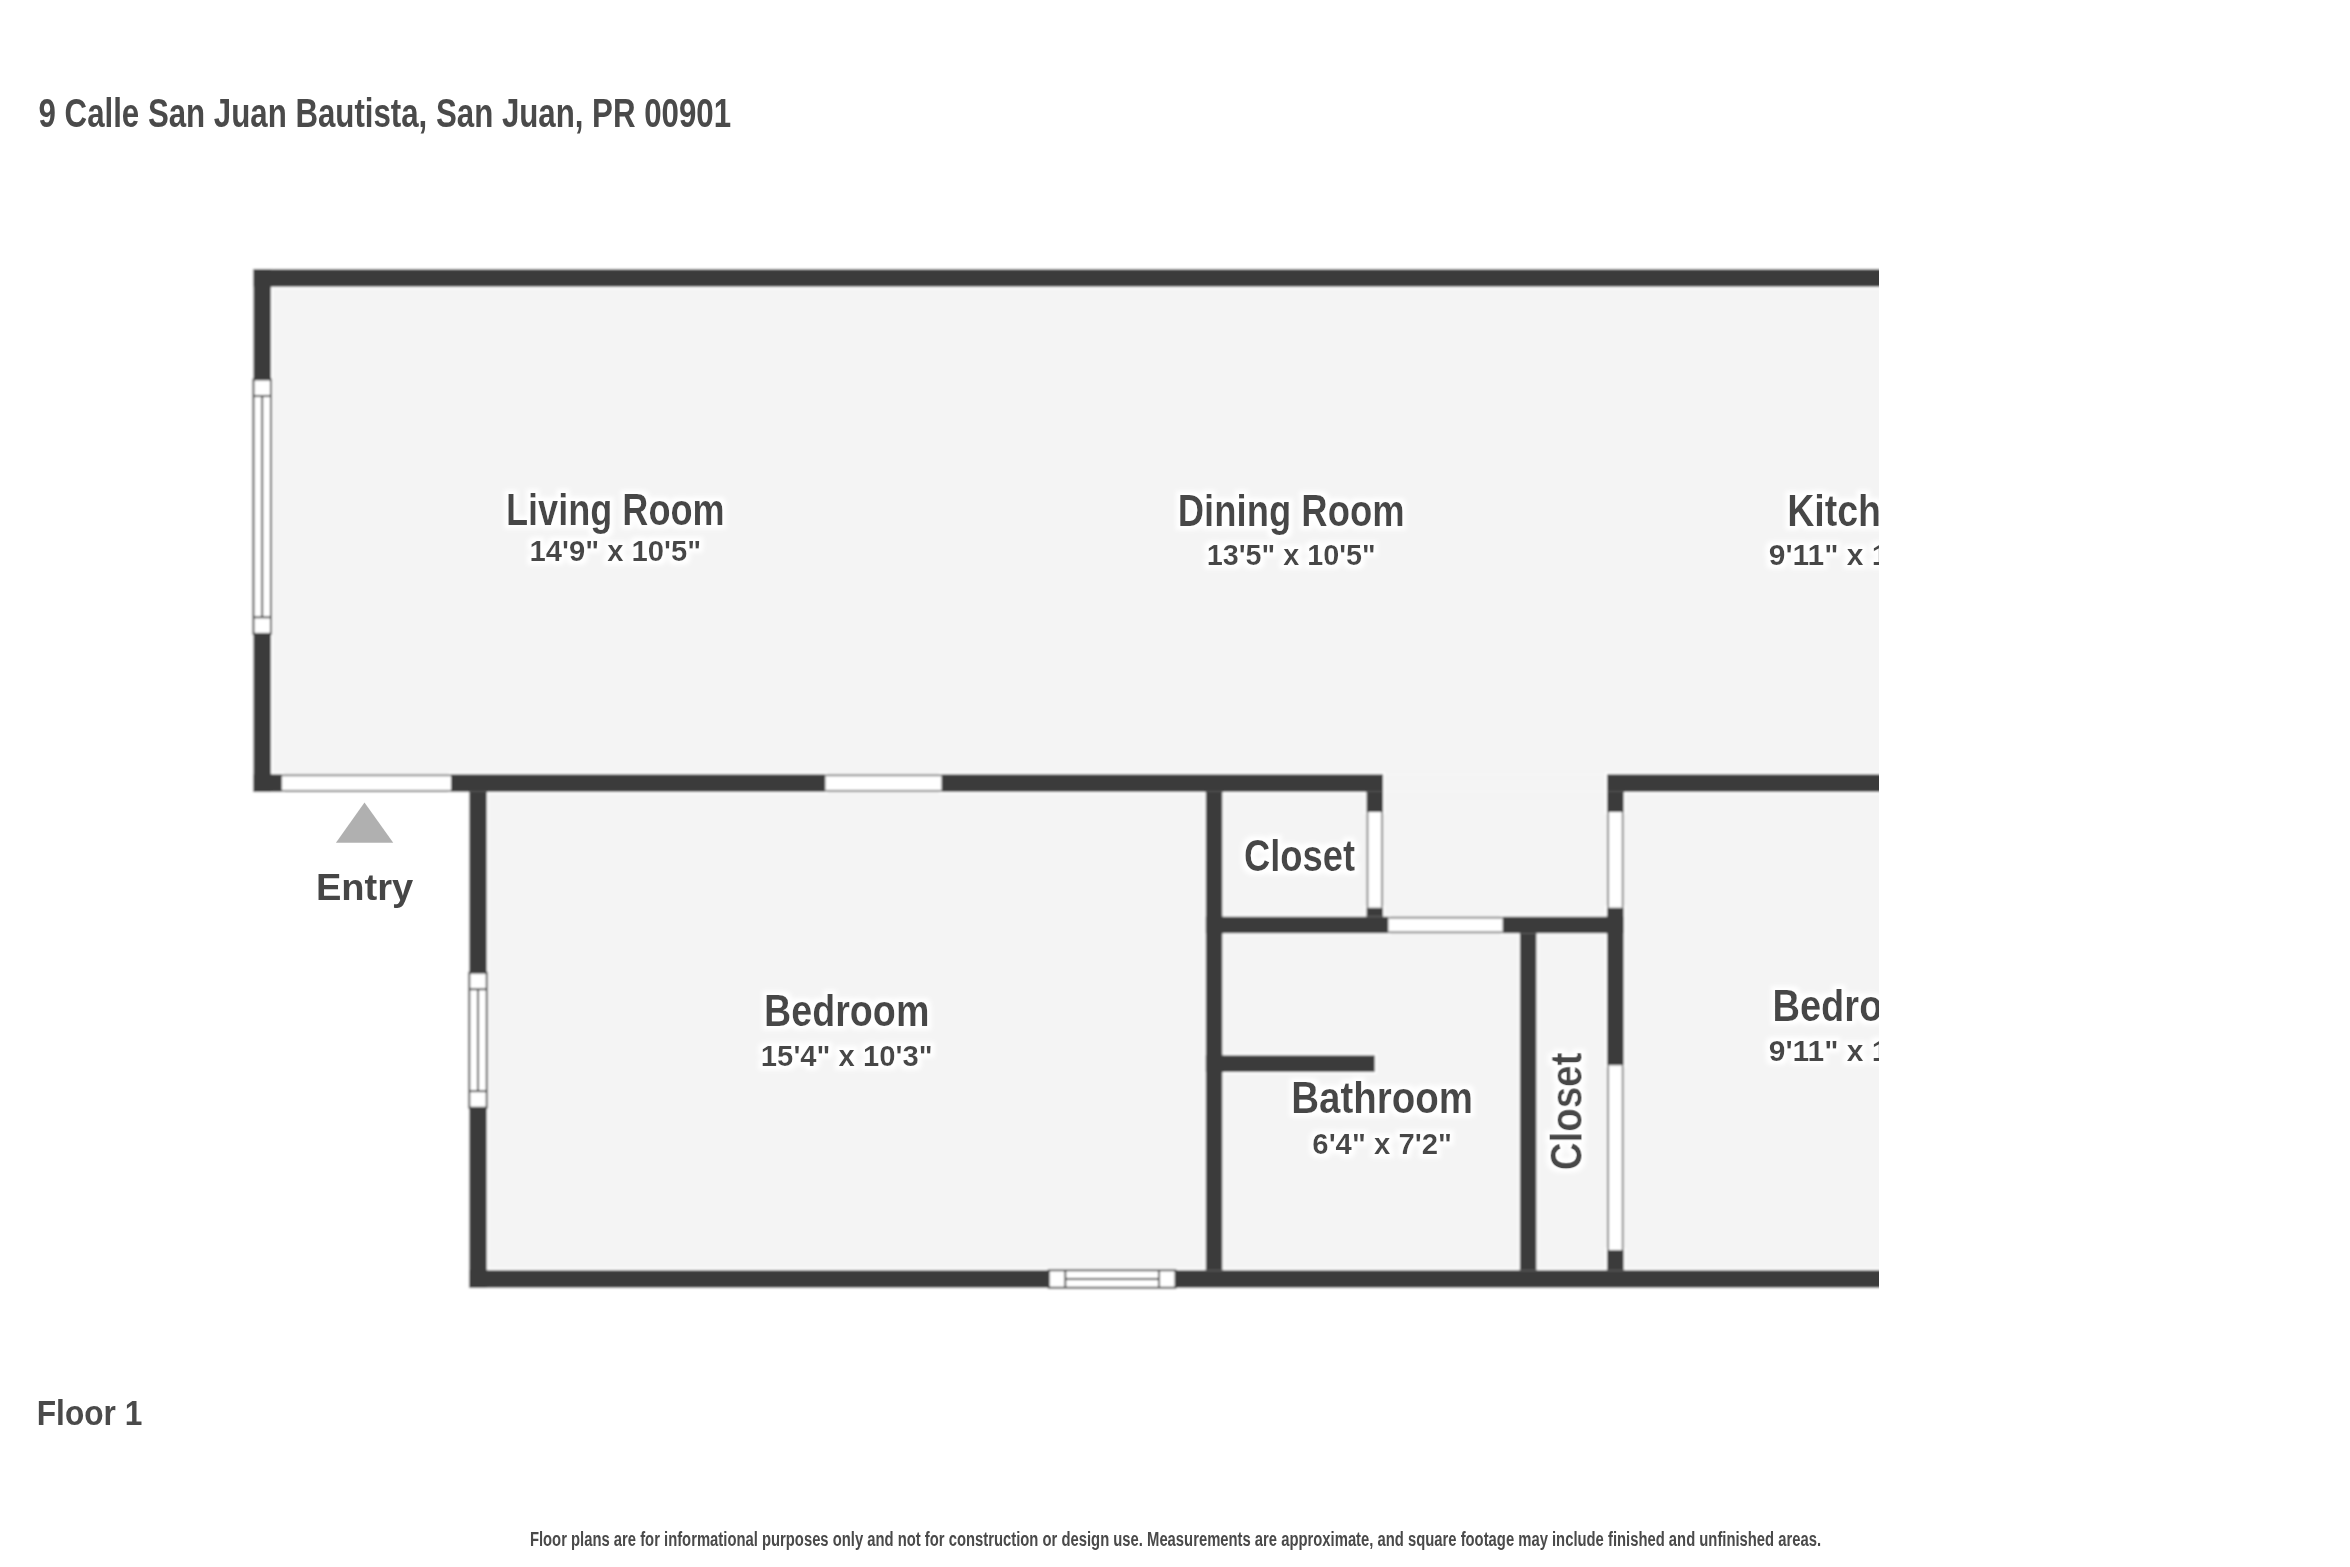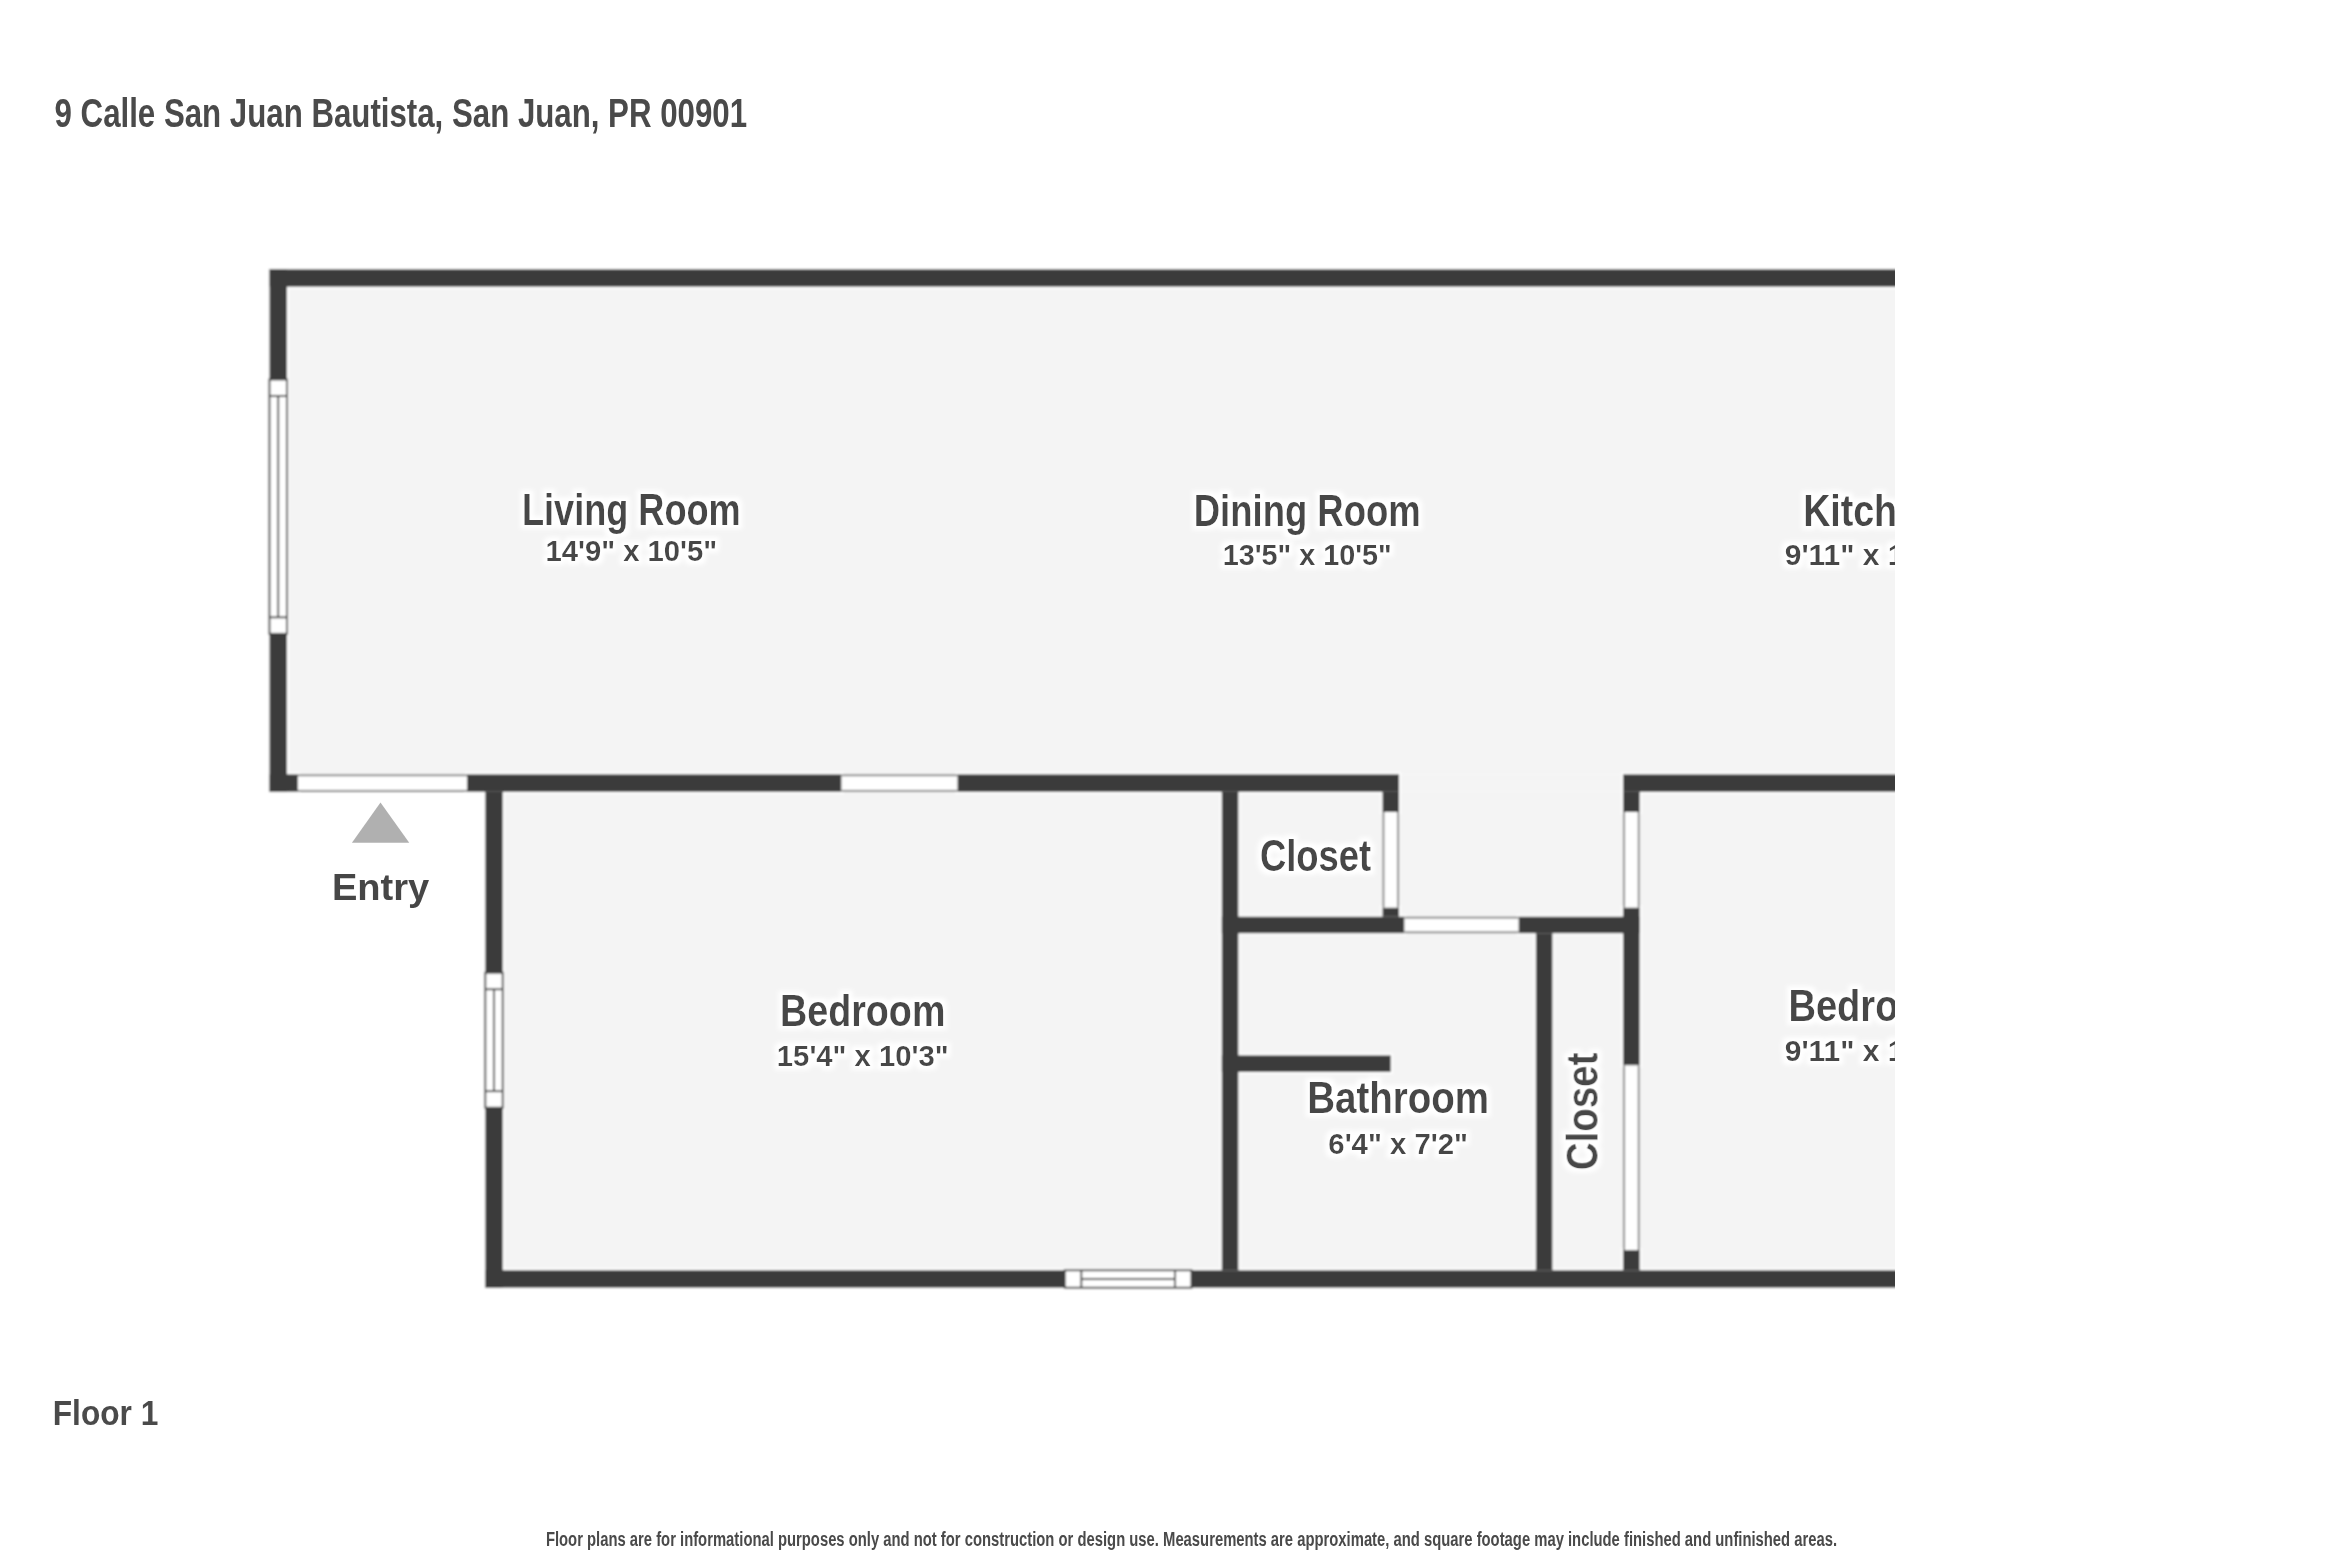--- a/index.html
+++ b/index.html
@@ -1,17 +1,17 @@
 <!DOCTYPE html>
 <html style="font-size:14.7px"><head>
 <meta charset="utf-8">
 <style>
   html,body{margin:0;padding:0;background:#ffffff;}
   .page{position:relative;width:1879px;height:1568px;background:#ffffff;overflow:hidden;
-        font-family:"Liberation Sans", sans-serif;margin-left:16px;}
+        font-family:"Liberation Sans", sans-serif;}
   svg{position:absolute;left:0;top:0;}
   text{font-family:"Liberation Sans", sans-serif;font-weight:bold;}
 </style>
 </head>
 <body>
 <div class="page">
 <svg width="2351" height="1568" viewBox="0 0 2560 1707">
   <defs>
     <filter id="soft" x="-2%" y="-2%" width="104%" height="104%">
       <feGaussianBlur stdDeviation="1.2"></feGaussianBlur>

